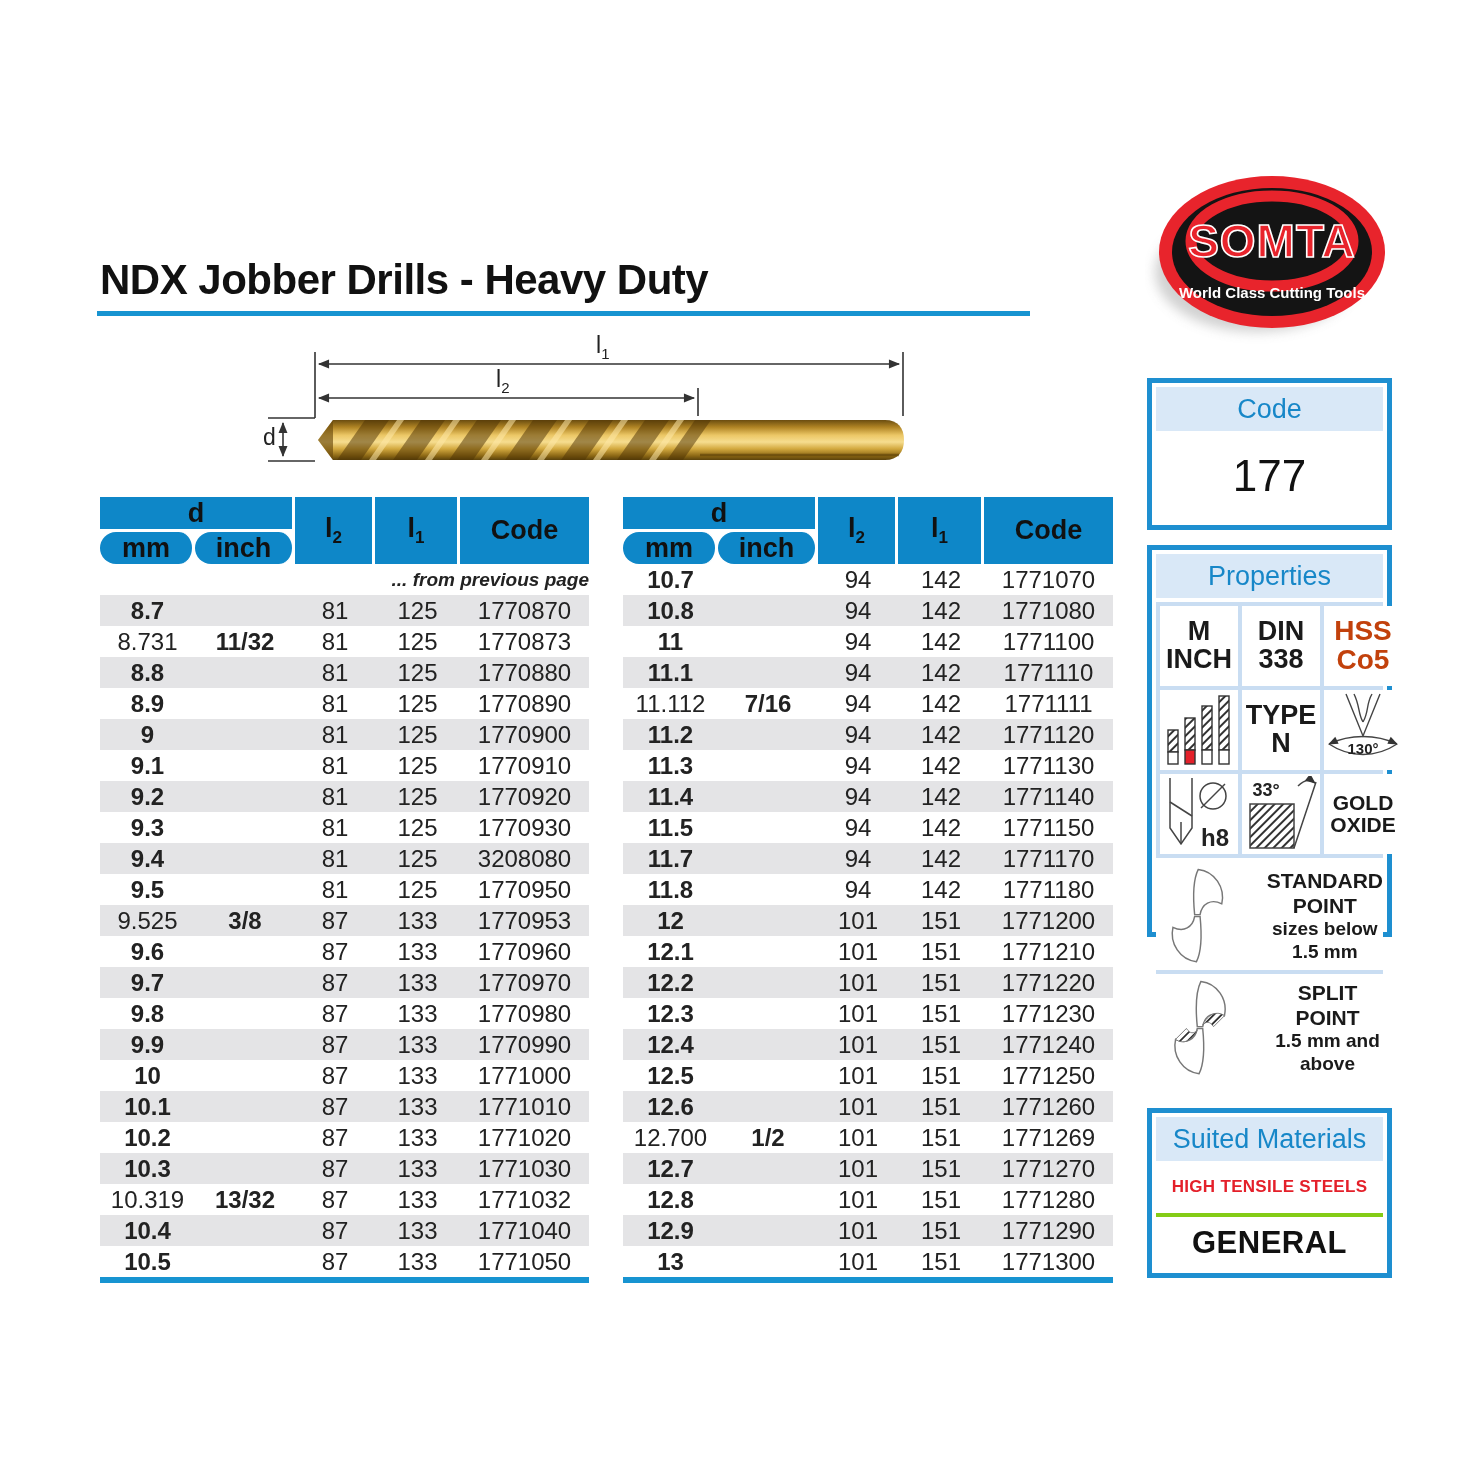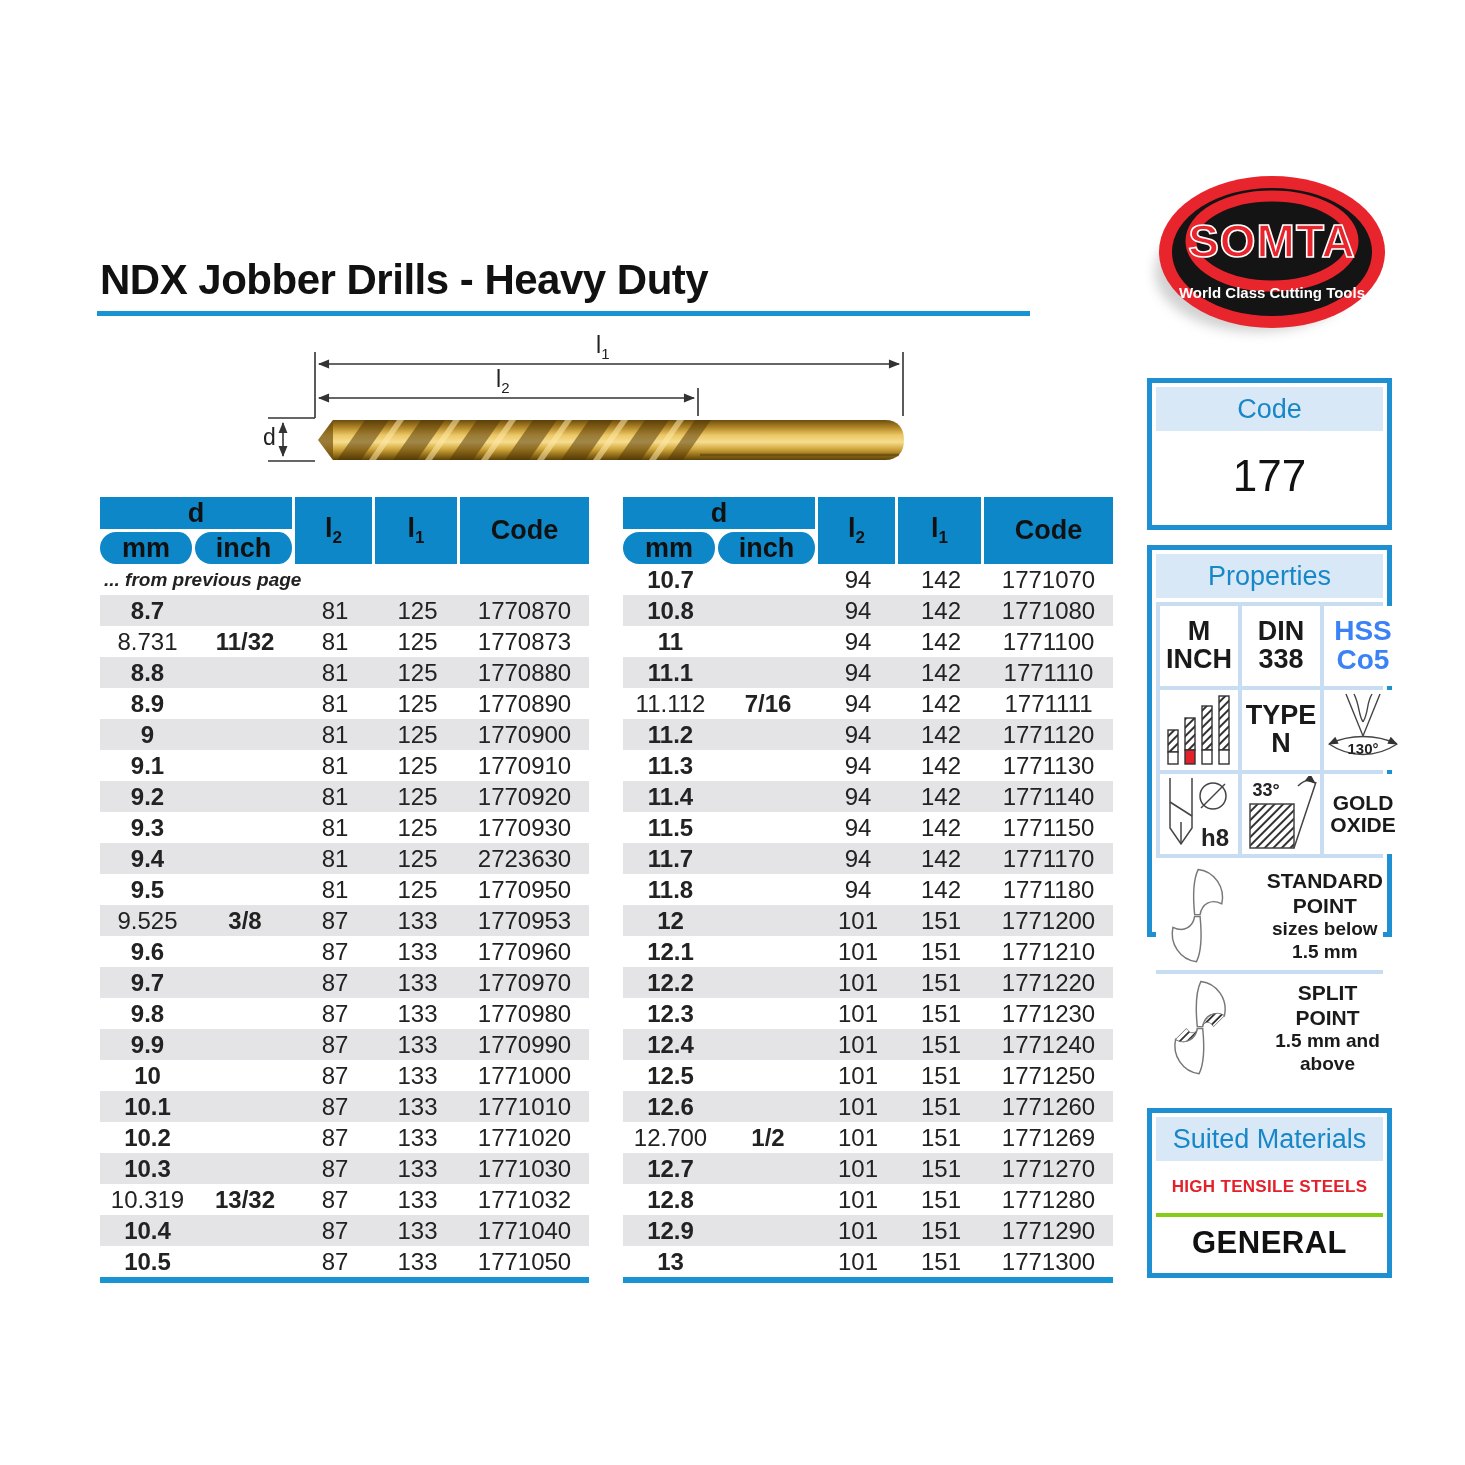--- a/index.html
+++ b/index.html
@@ -21,35 +21,35 @@
   table.dtable th{background:#0e87c8;color:#111;font-weight:bold;font-size:27px;
     text-align:center;padding:0;vertical-align:middle;}
   th.hd{height:32px;border-bottom:3px solid #fff;border-right:3px solid #fff;}
   th.hs{border-right:3px solid #fff;}
   th.last{border-right:none;}
   th.h2{height:32px;border-right:3px solid #fff;border-radius:16px;}
   table.dtable th sub{font-size:17px;font-weight:bold;}
   table.dtable td{height:31px;font-size:24px;text-align:center;padding:0;vertical-align:middle;color:#222;}
   tr.gray td{background:#e4e4e6;}
   td.b{font-weight:bold;}
-  tr.note td{font-style:italic;font-weight:bold;font-size:19px;text-align:left;padding-left:4px;color:#222;}
+  tr.note td{font-style:italic;font-weight:bold;font-size:19px;text-align:right;padding-left:4px;color:#222;}
 
   
   .panel{position:absolute;background:#fff;border:5px solid #1e8fd0;box-sizing:border-box;
     display:flex;flex-direction:column;padding:4px;}
   .band{background:#d9e8f7;color:#1787c8;font-size:27px;text-align:center;
     display:flex;align-items:center;justify-content:center;flex:0 0 44px;}
   .code-value{flex:1;display:flex;align-items:center;justify-content:center;
     font-size:44px;font-weight:normal;color:#111;}
   .pgrid{display:grid;grid-template-columns:1fr 1fr 1fr;grid-auto-rows:80px;gap:4px;
     background:#c9ddf2;border:4px solid #c9ddf2;margin-top:4px;}
   .pcell{background:#fff;display:flex;flex-direction:column;align-items:center;justify-content:center;
     font-weight:bold;line-height:1.03;text-align:center;}
   .pcell.t1{font-size:27px;}
-  .pcell.red{color:#3b82f6;font-size:28px;}
+  .pcell.red{color:#c2410c;font-size:28px;}
   .pcell.t2{font-size:21px;}
   .pointsec{flex:0 0 108px;display:flex;align-items:center;border-top:4px solid #c9ddf2;background:#fff;gap:28px;}
   .pointsec.first{border-top:none;margin-top:4px;}
   .pointsec .ptxt{flex:1;text-align:center;font-weight:bold;line-height:1.18;}
   .ptxt .big{font-size:21px;}
   .ptxt .small{font-size:19px;}
   .mat1{flex:1;display:flex;align-items:center;justify-content:center;color:#e4202a;
     font-weight:bold;font-size:17px;letter-spacing:0.3px;border-bottom:4px solid #84cc16;}
   .mat2{flex:1;display:flex;align-items:center;justify-content:center;color:#111;
     font-weight:bold;font-size:31px;letter-spacing:0.5px;}
@@ -215,21 +215,21 @@
           <td class="b"></td>
           <td>81</td>
           <td>125</td>
           <td>1770930</td>
         </tr>
         <tr class="gray">
           <td class="b">9.4</td>
           <td class="b"></td>
           <td>81</td>
           <td>125</td>
-          <td>2723630</td>
+          <td>3208080</td>
         </tr>
         <tr>
           <td class="b">9.5</td>
           <td class="b"></td>
           <td>81</td>
           <td>125</td>
           <td>1770950</td>
         </tr>
         <tr class="gray">
           <td>9.525</td>

